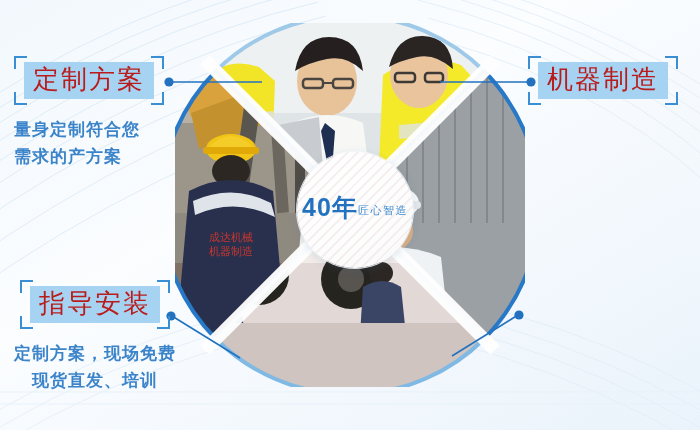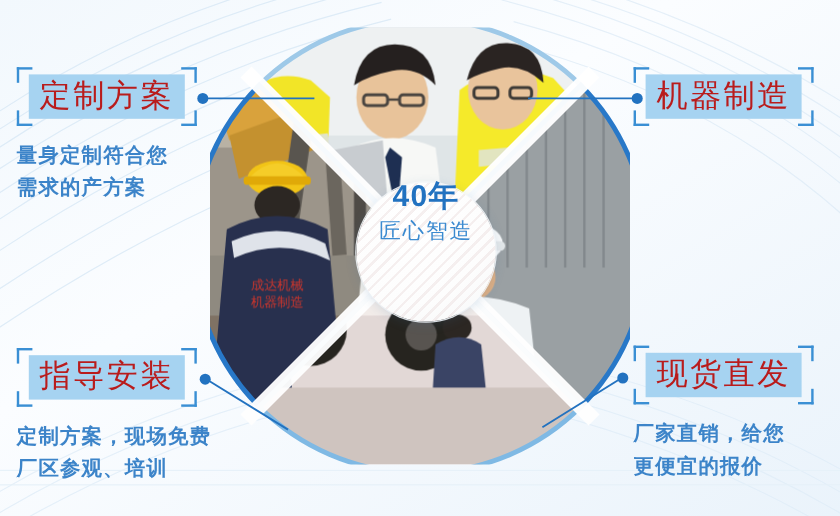--- a/index.html
+++ b/index.html
@@ -24,36 +24,36 @@
   .collage svg{display:block;width:350px;height:364px;}
 
   
   .center-badge{
     position:absolute;left:297px;top:152px;width:116px;height:116px;
     border-radius:50%;
     background:
       repeating-linear-gradient(135deg, rgba(226,206,206,.30) 0 2px, rgba(255,255,255,0) 2px 7px),
       radial-gradient(circle at 38% 32%, #ffffff 0%, #fdfdfd 60%, #f6f7f8 100%);
     box-shadow:0 2px 10px rgba(60,110,160,.18), 0 0 0 1px rgba(255,255,255,.9);
-    display:flex;flex-direction:column;align-items:center;
+    display:flex;flex-direction:row;align-items:center;justify-content:center;
     z-index:6;
   }
   .center-badge .big{
     font-size:25px;font-weight:bold;color:#2272c0;letter-spacing:1px;line-height:1;
     margin-bottom:6px;
   }
   .center-badge .sub{
-    font-size:18px;color:#3b8ad0;letter-spacing:1.5px;line-height:1;
+    font-size:11px;color:#3b8ad0;letter-spacing:1.5px;line-height:1;
   }
 
   
   .feat{position:absolute;z-index:7;}
   .feat.tl{left:14px;top:56px;}
   .feat.tr{left:528px;top:56px;}
-  .feat.bl{left:14px;top:290px;}
+  .feat.bl{left:14px;top:280px;text-align:center;}
   .feat.br{left:528px;top:288px;}
 
   .tag-wrap{position:relative;display:inline-block;padding:6px 10px;}
   .tag{
     display:inline-block;
     background:#a6d3f1;
     color:#b91c1c;
     font-size:26px;font-weight:normal;letter-spacing:2px;
     padding:3px 9px 4px 9px;line-height:1.15;
     white-space:nowrap;
@@ -341,31 +341,18 @@
   <div class="feat bl">
     <div class="tag-wrap">
       <span class="corner c-tl"></span>
       <span class="corner c-tr"></span>
       <span class="corner c-bl"></span>
       <span class="corner c-br"></span>
       <span class="tag">指导安装</span>
     </div>
     <div class="desc">
       <div>定制方案，现场免费</div>
-      <div>厂区参观、培训</div>
-    </div>
-  </div>
-
-  <div class="feat br">
-    <div class="tag-wrap">
-      <span class="corner c-tl"></span>
-      <span class="corner c-tr"></span>
-      <span class="corner c-bl"></span>
-      <span class="corner c-br"></span>
-      <span class="tag">现货直发</span>
-    </div>
-    <div class="desc">
-      <div>厂家直销，给您</div>
-      <div>更便宜的报价</div>
-    </div>
-  </div>
+      <div>现货直发、培训</div>
+    </div>
+  </div>
+
 
 </div>
 
 </body></html>

